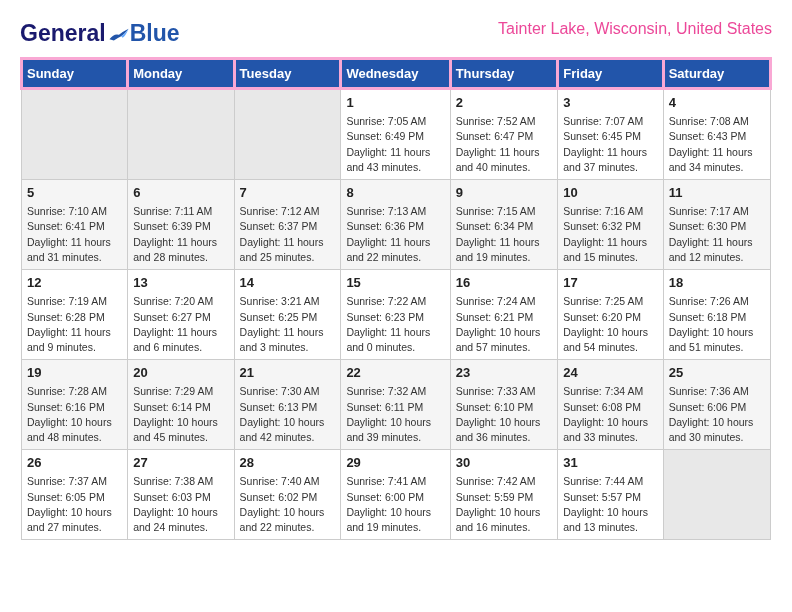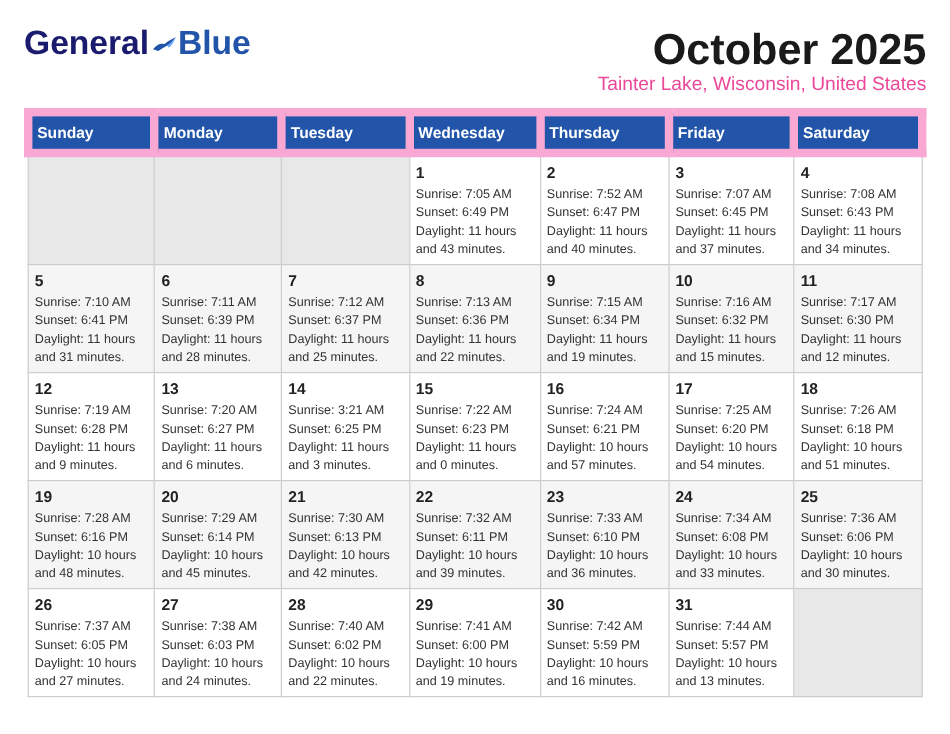--- a/index.html
+++ b/index.html
@@ -17,21 +17,21 @@
       margin-bottom: 10px;
     }
     .logo {
       display: flex;
       flex-direction: column;
       align-items: flex-start;
     }
     .logo-text {
       display: flex;
       align-items: center;
-      font-size: 28px;
+      font-size: 23px;
       font-weight: bold;
       color: #1a1a6e;
     }
     .logo-bird {
       width: 22px;
       height: 18px;
       margin-left: 2px;
     }
     .title-block {
       text-align: right;
@@ -51,21 +51,21 @@
     }
     thead tr {
       background-color: #2255aa;
       color: #fff;
     }
     thead th {
       padding: 6px 4px;
       font-size: 13px;
       font-weight: bold;
       text-align: left;
-      border: 7px solid #f9a8d4;
+      border: 3px solid #f9a8d4;
     }
     tbody tr {
       background: #fff;
     }
     tbody tr:nth-child(even) {
       background: #f5f5f5;
     }
     tbody td {
       border: 1px solid #ccc;
       vertical-align: top;
@@ -105,21 +105,20 @@
     <div class="logo-text">
       <span>General</span>
       <svg class="logo-bird" viewBox="0 0 30 22" fill="none" xmlns="http://www.w3.org/2000/svg">
         <path d="M2 18 Q8 10 15 12 Q20 8 28 4 Q22 12 18 14 Q14 16 8 20 Z" fill="#2255aa"></path>
         <path d="M18 14 Q22 12 28 4 Q24 14 20 16 Z" fill="#66aaff"></path>
       </svg>
       <span style="color:#2255aa;font-weight:bold;">Blue</span>
     </div>
   </div>
   <div class="title-block">
-    <div class="month-title">October 2025</div>
     <div class="location">Tainter Lake, Wisconsin, United States</div>
   </div>
 </div>
 
 <table>
   <thead>
     <tr>
     <th>Sunday</th>
         <th>Monday</th>
         <th>Tuesday</th>

